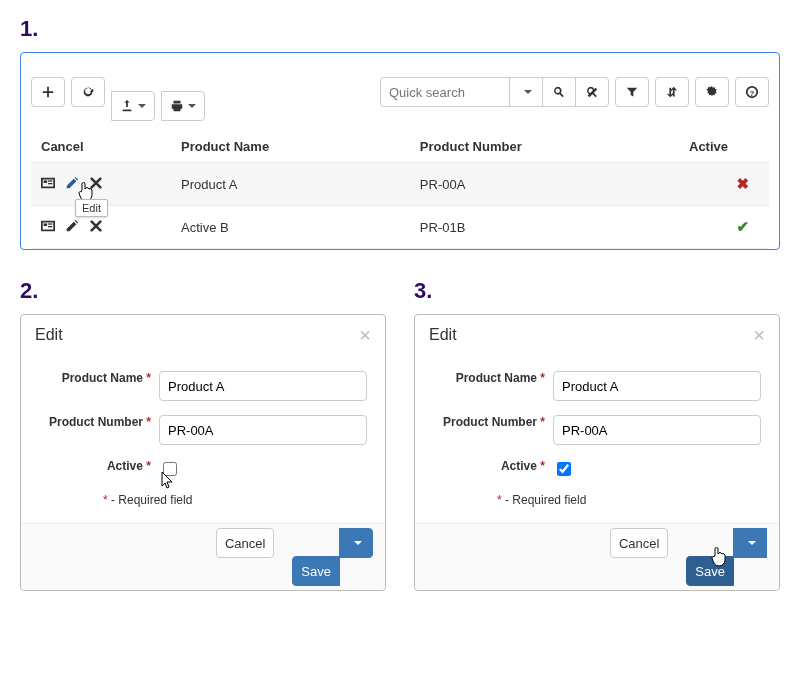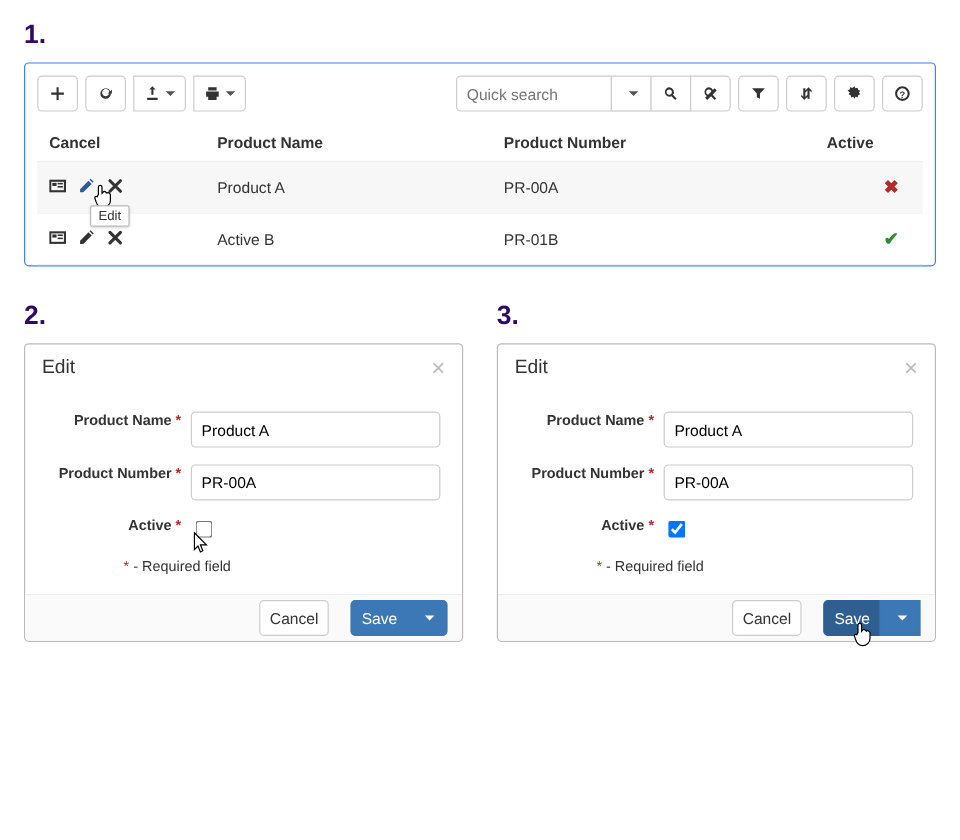--- a/index.html
+++ b/index.html
@@ -40,21 +40,21 @@
     display: inline-flex;
     align-items: center;
     justify-content: center;
     cursor: pointer;
     border-radius: 4px;
     font-size: 13px;
     color: #333;
   }
   .btn svg { width: 14px; height: 14px; }
   .btn-group .btn { border-radius: 0; margin-left: -1px; }
-  .btn-group .btn:first-child { border-radius: 4px 0 0 4px; margin-left: 0; }
+  .btn-group .btn:first-child { border-radius: 4px 0 0 4px; margin-left: 0; margin-top: 28px; }
   .btn-group .btn:last-child { border-radius: 0 4px 4px 0; }
   .btn.solo { border-radius: 4px; }
   .caret {
     display: inline-block;
     width: 0; height: 0;
     border-left: 4px solid transparent;
     border-right: 4px solid transparent;
     border-top: 4px solid #555;
     margin-left: 4px;
     vertical-align: middle;

